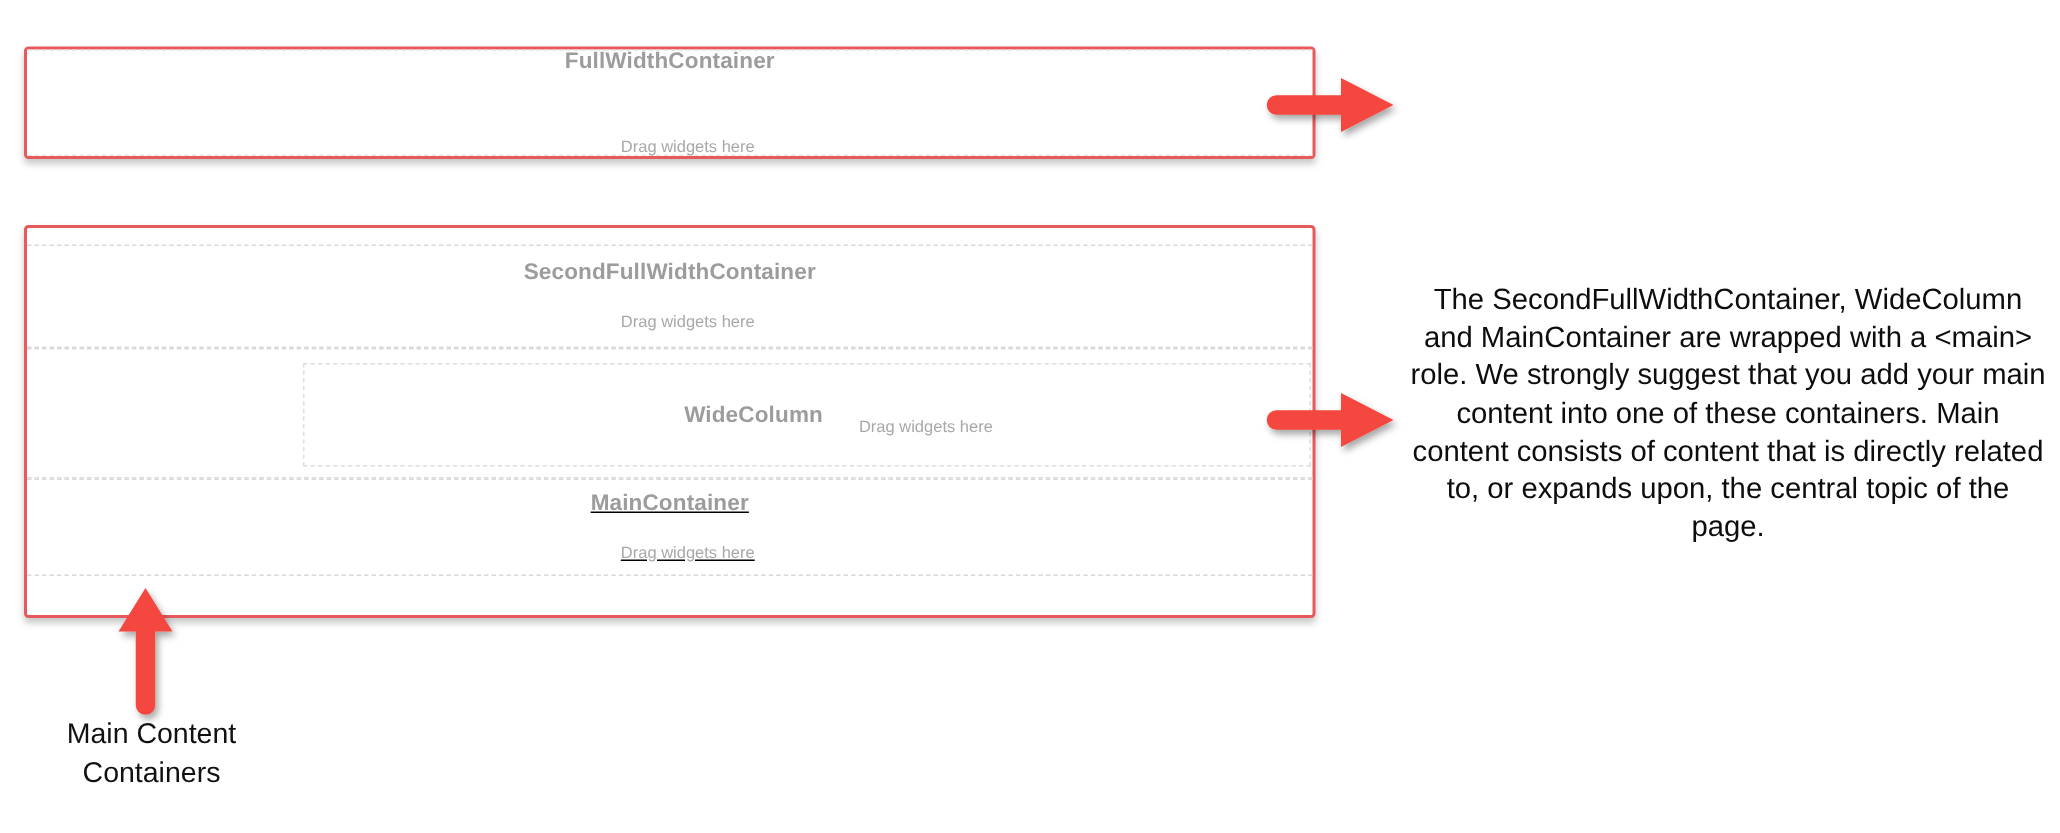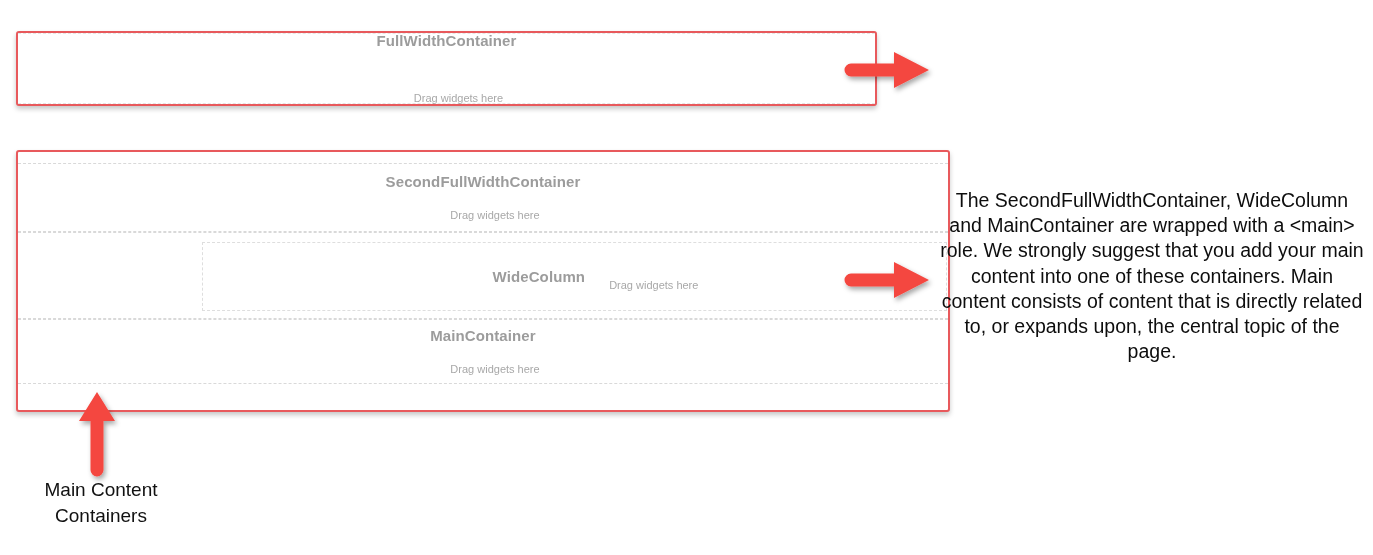--- a/index.html
+++ b/index.html
@@ -35,21 +35,21 @@
   #zone-full-width {
     left: 16px;
     top: 31px;
     width: 861px;
     height: 75px;
   }
 
   #zone-main-group {
     left: 16px;
     top: 150px;
-    width: 934px;
+    width: 861px;
     height: 262px;
   }
 
   
   .drop-row {
     position: absolute;
     left: 0;
     right: 0;
     box-sizing: border-box;
     border-top: 1px dashed #d9d9d9;
@@ -75,20 +75,21 @@
   }
 
   #row-wide-column-band {
     top: 80px;
     height: 87px;
   }
 
   #row-main-container {
     top: 167px;
     height: 65px;
+    text-decoration: underline;
   }
 
   
   #box-wide-column {
     position: absolute;
     left: 184px;
     top: 9px;
     right: 1px;
     height: 69px;
     box-sizing: border-box;

